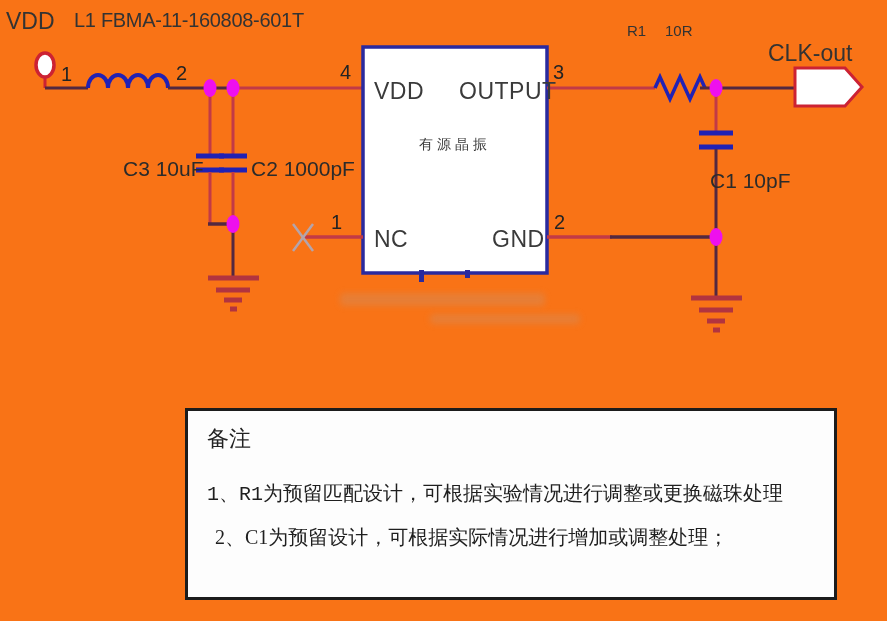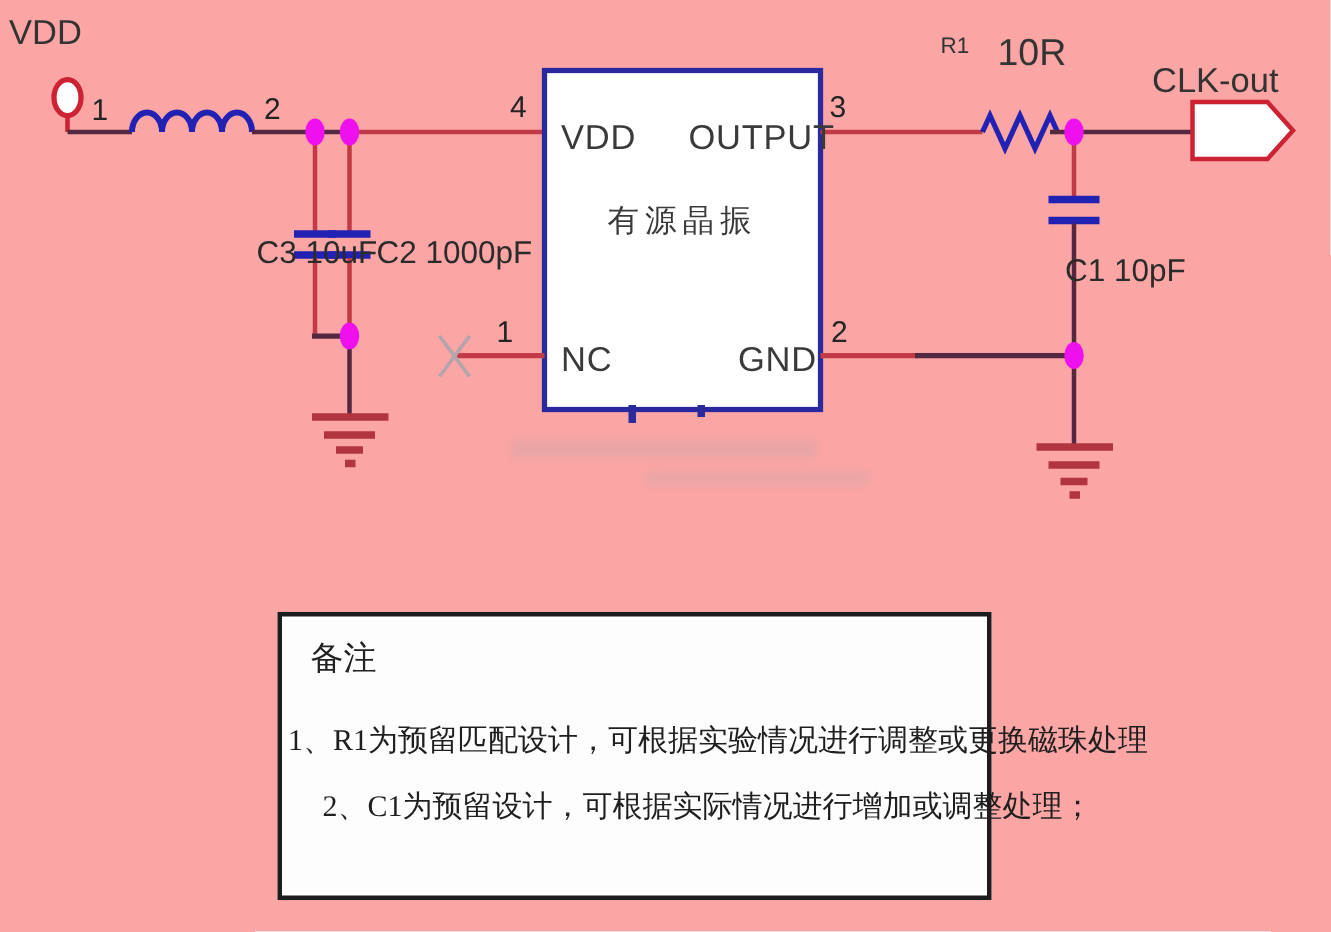--- a/index.html
+++ b/index.html
@@ -1,27 +1,27 @@
 <!DOCTYPE html>
 <html style="--wire_red: #c23a46; --wire_dark: #532840; --component_blue: #2121b4; --chip_border: #2a2a9e; --junction_magenta: #ee10ee; --ground_red: #b2343f; --terminal_red: #cc2233; --cross_gray: #b4a4ac;"><head>
 <meta charset="utf-8">
 <style>
   html,body{margin:0;padding:0;background:#ffffff;}
   .canvas{
-    position:relative;width:887px;height:621px;background:#fca5a5;overflow:hidden;
+    position:relative;width:887px;height:621px;background:#f97316;overflow:hidden;
     font-family:"Liberation Sans",sans-serif;
   }
   .lbl{position:absolute;color:#2f2f2f;white-space:nowrap;line-height:1;}
   .pin-num{font-size:20px;color:#242424;}
   .chip-pin{font-size:23px;color:#3a3a3a;letter-spacing:0.5px;}
   .comp-lbl{font-size:21px;color:#2b2b2b;}
   .schematic-svg{position:absolute;left:0;top:0;}
   .smudge{position:absolute;background:rgba(170,170,170,0.22);filter:blur(3px);border-radius:4px;}
   .notes-box{
-    position:absolute;left:185px;top:408px;width:476px;height:192px;
+    position:absolute;left:185px;top:408px;width:652px;height:192px;
     border:3px solid #1c1c1c;background:#fdfdfd;box-sizing:border-box;
   }
   .notes-heading{position:absolute;left:19px;top:13px;font-size:22px;color:#222;}
   .note-line{position:absolute;font-size:20px;color:#1f1f1f;white-space:nowrap;
     font-family:"Liberation Serif",serif;}
 </style>
 </head>
 <body>
 
 <div class="canvas">
@@ -92,41 +92,42 @@
       <ellipse cx="233" cy="224" rx="6.5" ry="9"></ellipse>
       <ellipse cx="716" cy="88" rx="6.5" ry="9"></ellipse>
       <ellipse cx="716" cy="237" rx="6.5" ry="9"></ellipse>
     </g>
   </svg>
 
   <div class="smudge" style="left:340px;top:293px;width:205px;height:13px;"></div>
   <div class="smudge" style="left:430px;top:314px;width:150px;height:10px;"></div>
 
   <div class="lbl" style="left:6px;top:10px;font-size:23px;color:#333;">VDD</div>
+  <div class="lbl" style="left:74px;top:10px;font-size:20px;color:#333;letter-spacing:-0.3px;">L1 FBMA-11-160808-601T</div>
   <div class="lbl pin-num" style="left:61px;top:64px;">1</div>
   <div class="lbl pin-num" style="left:176px;top:63px;">2</div>
 
-  <div class="lbl comp-lbl" style="left:123px;top:158px;margin-left:48px;">C3 10uF</div>
+  <div class="lbl comp-lbl" style="left:123px;top:158px;">C3 10uF</div>
   <div class="lbl comp-lbl" style="left:251px;top:158px;">C2 1000pF</div>
 
   <div class="lbl pin-num" style="left:340px;top:62px;">4</div>
   <div class="lbl pin-num" style="left:331px;top:212px;">1</div>
   <div class="lbl pin-num" style="left:553px;top:62px;">3</div>
   <div class="lbl pin-num" style="left:554px;top:212px;">2</div>
 
   <div class="lbl chip-pin" style="left:374px;top:80px;">VDD</div>
   <div class="lbl chip-pin" style="left:459px;top:80px;">OUTPUT</div>
   <div class="lbl chip-pin" style="left:374px;top:228px;">NC</div>
   <div class="lbl chip-pin" style="left:492px;top:228px;">GND</div>
-  <div class="lbl" style="left:363px;top:137px;width:184px;text-align:center;font-size:21px;color:#3a3a3a;letter-spacing:4px;">有源晶振</div>
+  <div class="lbl" style="left:363px;top:137px;width:184px;text-align:center;font-size:14px;color:#3a3a3a;letter-spacing:4px;">有源晶振</div>
 
   <div class="lbl" style="left:627px;top:23px;font-size:15px;color:#333;">R1</div>
-  <div class="lbl" style="left:665px;top:23px;font-size:25px;color:#333;">10R</div>
+  <div class="lbl" style="left:665px;top:23px;font-size:15px;color:#333;">10R</div>
   <div class="lbl comp-lbl" style="left:710px;top:170px;">C1 10pF</div>
   <div class="lbl" style="left:768px;top:19px;font-size:23px;color:#333;margin-top:23px;">CLK-out</div>
 
   <div class="notes-box">
     <div class="notes-heading">备注</div>
-    <div class="note-line" style="left:4px;top:69px;">1、R1为预留匹配设计，可根据实验情况进行调整或更换磁珠处理</div>
+    <div class="note-line" style="left:19px;top:69px;font-family:Liberation Mono, monospace;">1、R1为预留匹配设计，可根据实验情况进行调整或更换磁珠处理</div>
     <div class="note-line" style="left:11px;top:113px;margin-left:16px;">2、C1为预留设计，可根据实际情况进行增加或调整处理；</div>
   </div>
 
 </div>
 
 </body></html>

